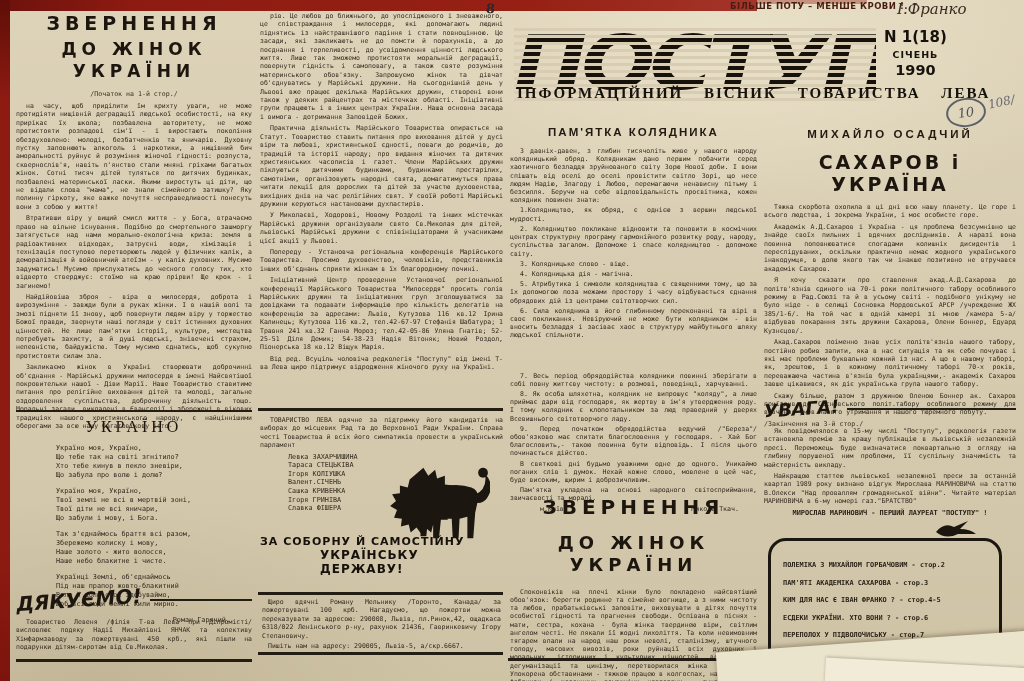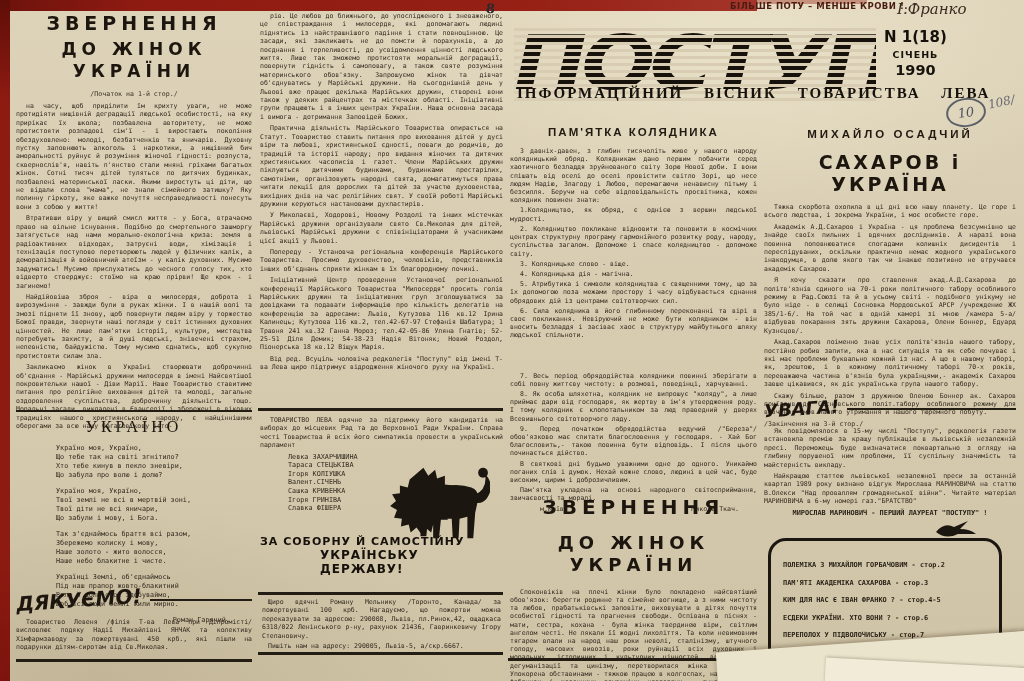--- a/index.html
+++ b/index.html
@@ -221,21 +221,21 @@
     <p class="t" style="line-height:8.2px;margin-bottom:2px;">З давніх-давен, з глибин тисячоліть живе у нашого народу колядницький обряд. Колядникам дано першим побачити серед хаотичного безладдя зруйнованого світу Зорю Нової доби. І вони спішать від оселі до оселі провістити світло Зорі, що несе людям Надію, Злагоду і Любов, перемагаючи ненависну пітьму і безсилля. Беручи на себе відповідальність просвітника, кожен колядник повинен знати:</p>
         <p class="t" style="line-height:8.2px;margin-bottom:2px;">1.Колядництво, як обряд, є однією з вершин людської мудрості.</p>
         <p class="t" style="line-height:8.2px;margin-bottom:2px;">2. Колядництво покликане відновити та поновити в космічних центрах структурну програму гармонійного розвитку роду, народу, суспільства загалом. Допоможе і спасе колядництво - допоможе світу.</p>
         <p class="t" style="line-height:8.2px;margin-bottom:2px;">3. Колядницьке слово - віще.</p>
         <p class="t" style="line-height:8.2px;margin-bottom:2px;">4. Колядницька дія - магічна.</p>
         <p class="t" style="line-height:8.2px;margin-bottom:2px;">5. Атрибутика і символи колядництва є священними тому, що за їх допомогою поза межами простору і часу відбувається єднання обрядових дій із центрами світотворчих сил.</p>
         <p class="t" style="line-height:8.2px;margin-bottom:2px;">6. Сила колядника в його глибинному переконанні та вірі в своє покликання. Невіруючий не може бути колядником - він вносить безладдя і засіває хаос в структуру майбутнього шляху людської спільноти.</p>
         <p class="t" style="line-height:8.2px;margin-bottom:2px;margin-top:32px;">7. Весь період обрядодійства колядники повинні зберігати в собі повну життєву чистоту: в розмові, поведінці, харчуванні.</p>
         <p class="t" style="line-height:8.2px;margin-bottom:2px;">8. Як особа шляхетна, колядник не випрошує "коляду", а лише приймає дари від господаря, як жертву в ім'я утвердження роду. І тому колядник є клопотальником за люд праведний у дверях Всевишнього світотворчого ладу.</p>
         <p class="t" style="line-height:8.2px;margin-bottom:2px;">9. Перед початком обрядодійства ведучий /"Береза"/ обов'язково має спитати благословення у господаря. - Хай Бог благословить,- такою повинна бути відповідь. І після цього починається дійство.</p>
-        <p class="t" style="line-height:8.2px;margin-bottom:2px;">В святкові дні будьмо уважними одне до одного. Уникаймо поганих слів і думок. Нехай кожне слово, людині в цей час, буде високим, щирим і доброзичливим.</p>
+        <p class="t" style="line-height:8.2px;margin-bottom:2px;">В святкові дні будьмо уважними одне до одного. Уникаймо поганих слів і думок. Нехай кожне слово, мовлене в цей час, буде високим, щирим і доброзичливим.</p>
         <p class="t" style="line-height:8.2px;margin-bottom:2px;">Пам'ятка укладена на основі народного світосприймання, звичаєвості та моралі.</p>
       </div>
     <div class="byline-row">
       <span>м.Київ</span>
       <span>Микола Ткач.</span>
     </div>
   </section>
 
   <section class="col col-mid" style="top:483px;">
     <h1 class="headline-big" style="font-size:20px;">ЗВЕРНЕННЯ</h1>

